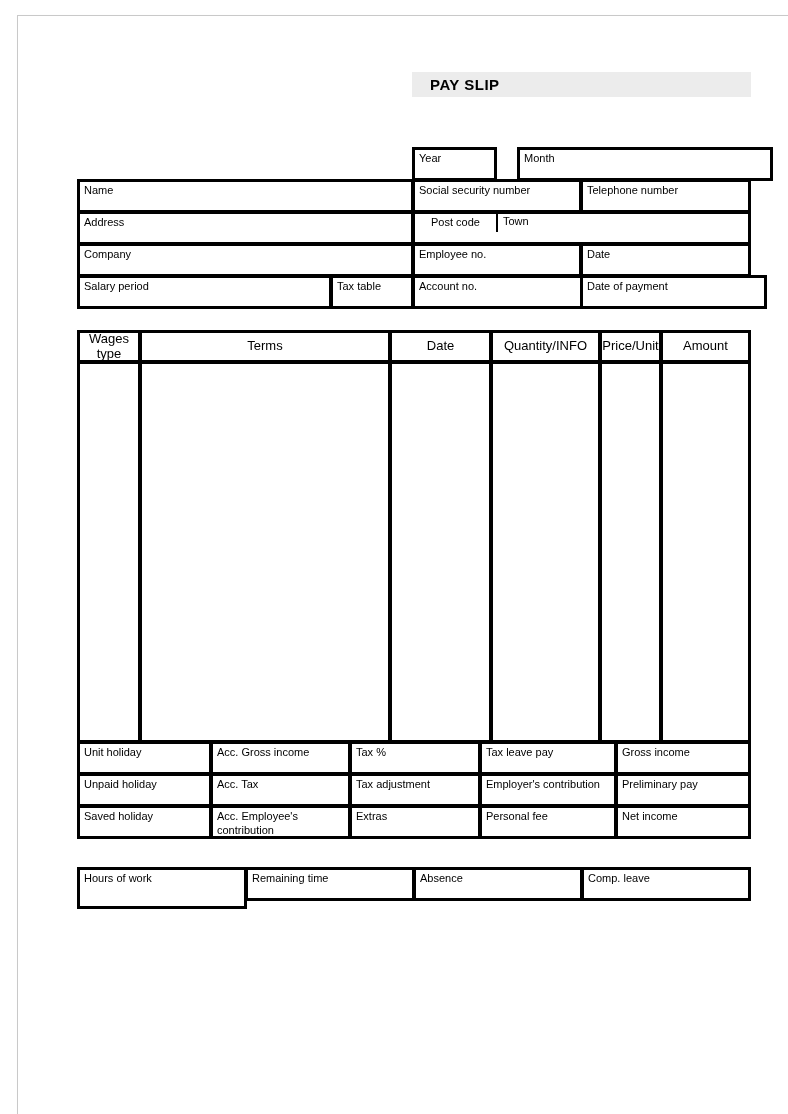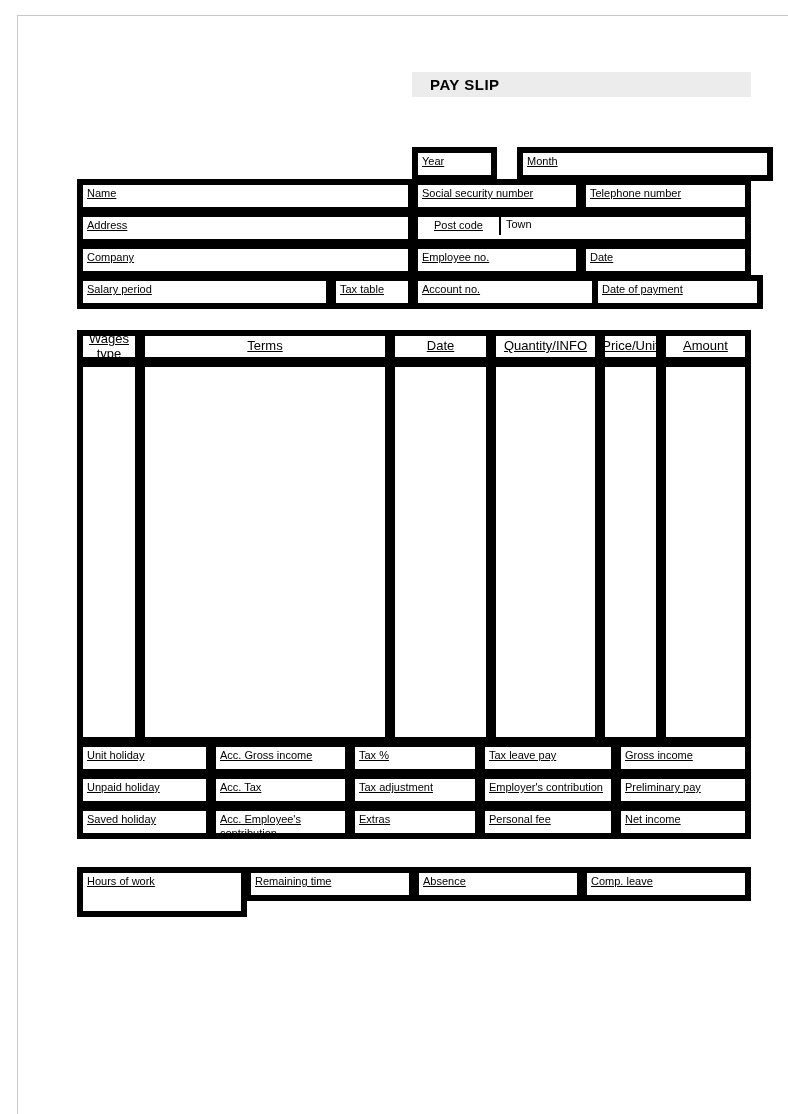--- a/index.html
+++ b/index.html
@@ -16,22 +16,22 @@
     box-shadow:1px 1px 2px rgba(0,0,0,0.08);
   }
   .title-bar {
     position:absolute; left:400px; top:60px; width:339px; height:25px;
     background:#ececec; display:flex; align-items:center;
   }
   .title-bar .title-text {
     font-size:15px; font-weight:bold; letter-spacing:0.5px; padding-left:6px;
   }
   .cell {
-    position:absolute; border:6px solid #000000; background:#fff;
-    font-size:11px; padding:2px 4px; line-height:1.25; overflow:hidden;text-decoration:underline;
+    position:absolute; border:3px solid #000000; background:#fff;
+    font-size:11px; padding:2px 4px; line-height:1.25; overflow:hidden;
   }
   .hdr {
     display:flex; align-items:center; justify-content:center; text-align:center;
     font-size:13px; padding:0; line-height:1.15;
   }
   .body-cell { padding:0; }
   .town-part {
     position:absolute; left:81px; top:0; height:18px;
     border-left:2px solid #000; padding:1px 0 0 5px; font-size:11px;
   }
@@ -58,21 +58,21 @@
   <span class="town-part">Town</span>
 </div>
 
 <div class="cell" style="left:65px;top:231px;width:337px;height:34px;">Company</div>
 <div class="cell" style="left:400px;top:231px;width:170px;height:34px;">Employee no.</div>
 <div class="cell" style="left:568px;top:231px;width:171px;height:34px;">Date</div>
 
 <div class="cell" style="left:65px;top:263px;width:255px;height:34px;">Salary period</div>
 <div class="cell" style="left:318px;top:263px;width:84px;height:34px;">Tax table</div>
 <div class="cell" style="left:400px;top:263px;width:194px;height:34px;">Account no.</div>
-<div class="cell" style="left:568px;top:263px;width:171px;height:34px;margin-left:12px;">Date of payment</div>
+<div class="cell" style="left:568px;top:263px;width:187px;height:34px;">Date of payment</div>
 
 <div class="cell hdr" style="left:65px;top:318px;width:64px;height:33px;">Wages type</div>
 <div class="cell hdr" style="left:127px;top:318px;width:252px;height:33px;">Terms</div>
 <div class="cell hdr" style="left:377px;top:318px;width:103px;height:33px;">Date</div>
 <div class="cell hdr" style="left:478px;top:318px;width:111px;height:33px;">Quantity/INFO</div>
 <div class="cell hdr" style="left:587px;top:318px;width:63px;height:33px;">Price/Unit</div>
 <div class="cell hdr" style="left:648px;top:318px;width:91px;height:33px;">Amount</div>
 
 <div class="cell body-cell" style="left:65px;top:349px;width:64px;height:382px;"></div>
 <div class="cell body-cell" style="left:127px;top:349px;width:252px;height:382px;"></div>
@@ -92,16 +92,16 @@
 <div class="cell" style="left:337px;top:761px;width:132px;height:34px;">Tax adjustment</div>
 <div class="cell" style="left:467px;top:761px;width:138px;height:34px;">Employer's contribution</div>
 <div class="cell" style="left:603px;top:761px;width:136px;height:34px;">Preliminary pay</div>
 
 <div class="cell" style="left:65px;top:793px;width:135px;height:34px;">Saved holiday</div>
 <div class="cell" style="left:198px;top:793px;width:141px;height:34px;">Acc. Employee's contribution</div>
 <div class="cell" style="left:337px;top:793px;width:132px;height:34px;">Extras</div>
 <div class="cell" style="left:467px;top:793px;width:138px;height:34px;">Personal fee</div>
 <div class="cell" style="left:603px;top:793px;width:136px;height:34px;">Net income</div>
 
-<div class="cell" style="left:65px;top:855px;width:170px;height:50px;">Hours of work</div>
+<div class="cell" style="left:65px;top:855px;width:170px;height:42px;">Hours of work</div>
 <div class="cell" style="left:233px;top:855px;width:170px;height:34px;">Remaining time</div>
 <div class="cell" style="left:401px;top:855px;width:170px;height:34px;">Absence</div>
 <div class="cell" style="left:569px;top:855px;width:170px;height:34px;">Comp. leave</div>
 
 </body></html>

